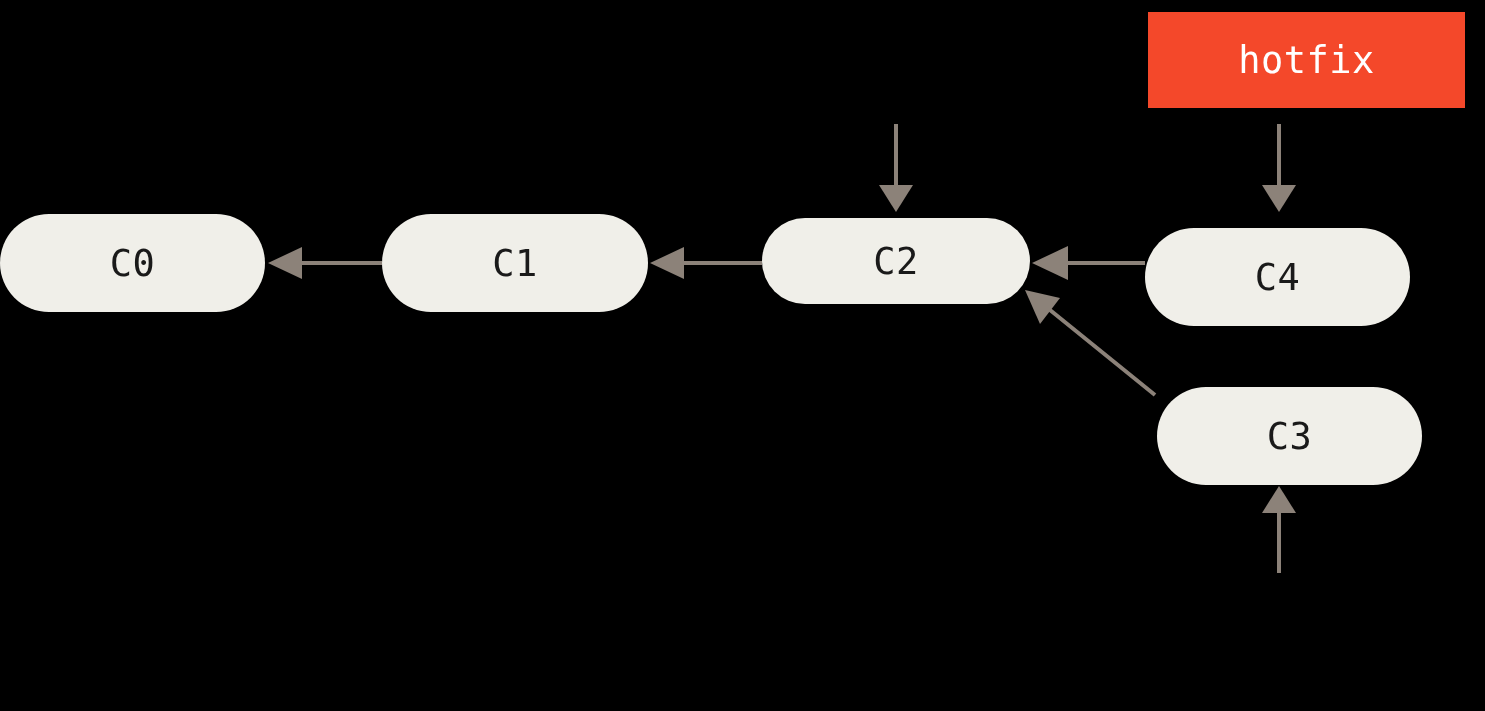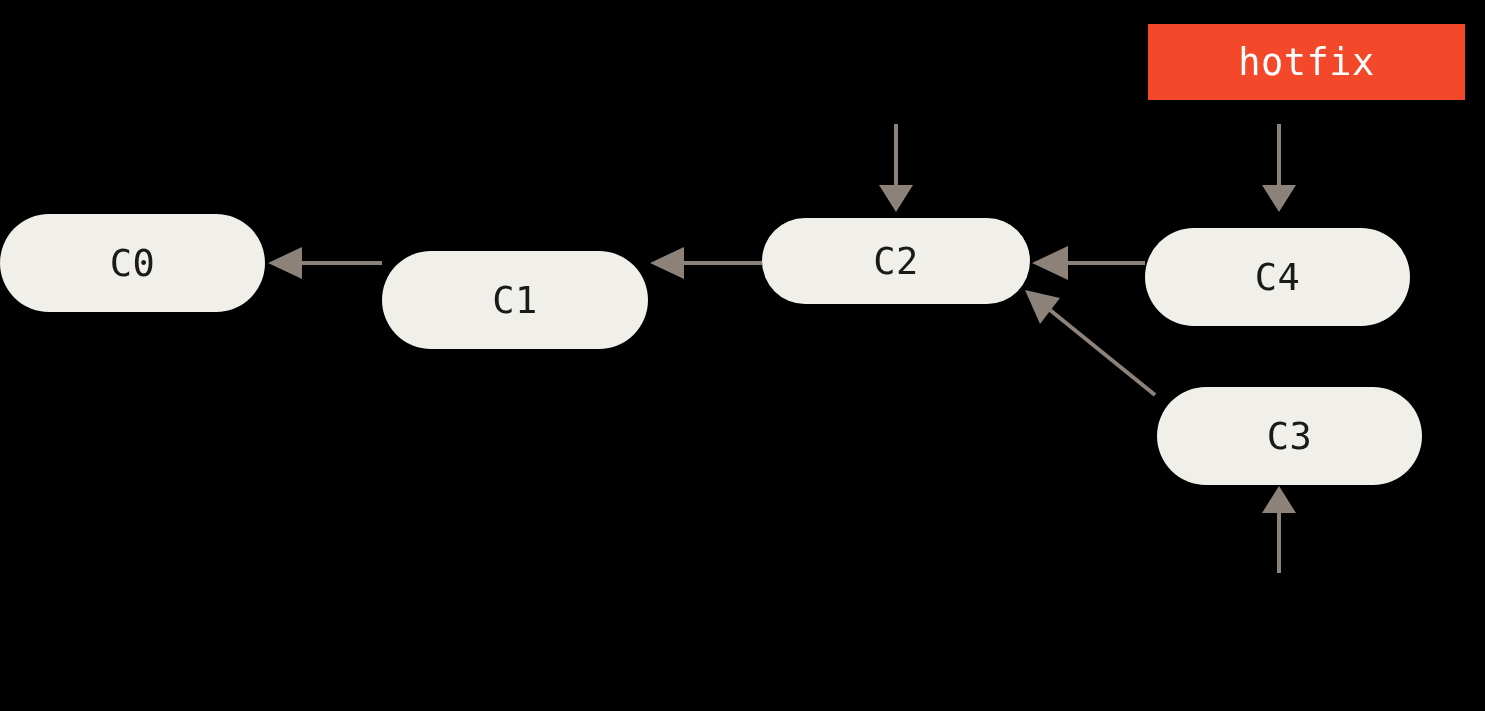--- a/index.html
+++ b/index.html
@@ -105,35 +105,35 @@
       <line x1="1279" y1="573" x2="1279" y2="512" stroke="#8C8279" stroke-width="4"></line>
       <polygon points="1279,486 1262,513 1296,513" fill="#8C8279"></polygon>
     </g>
 
   </svg>
 
   <div class="commit" style="left:0px; top:214px; width:265px; height:98px;">
     <span class="commit-label">C0</span>
   </div>
 
-  <div class="commit" style="left:382px; top:214px; width:266px; height:98px;margin-top:37px;">
+  <div class="commit" style="left:382px; top:214px; width:266px; height:98px;">
     <span class="commit-label">C1</span>
   </div>
 
   <div class="commit" style="left:762px; top:218px; width:268px; height:86px;">
     <span class="commit-label">C2</span>
   </div>
 
   <div class="commit" style="left:1145px; top:214px; width:265px; height:98px;margin-top:14px;">
     <span class="commit-label">C4</span>
   </div>
 
   <div class="commit" style="left:1157px; top:387px; width:265px; height:98px;">
     <span class="commit-label">C3</span>
   </div>
 
 
-  <div class="branch" style="left:1148px; top:24px; width:317px; height:76px;">
+  <div class="branch" style="left:1148px; top:12px; width:317px; height:96px;">
     <span class="branch-label">hotfix</span>
   </div>
 
 
 </div>
 
 </body></html>

